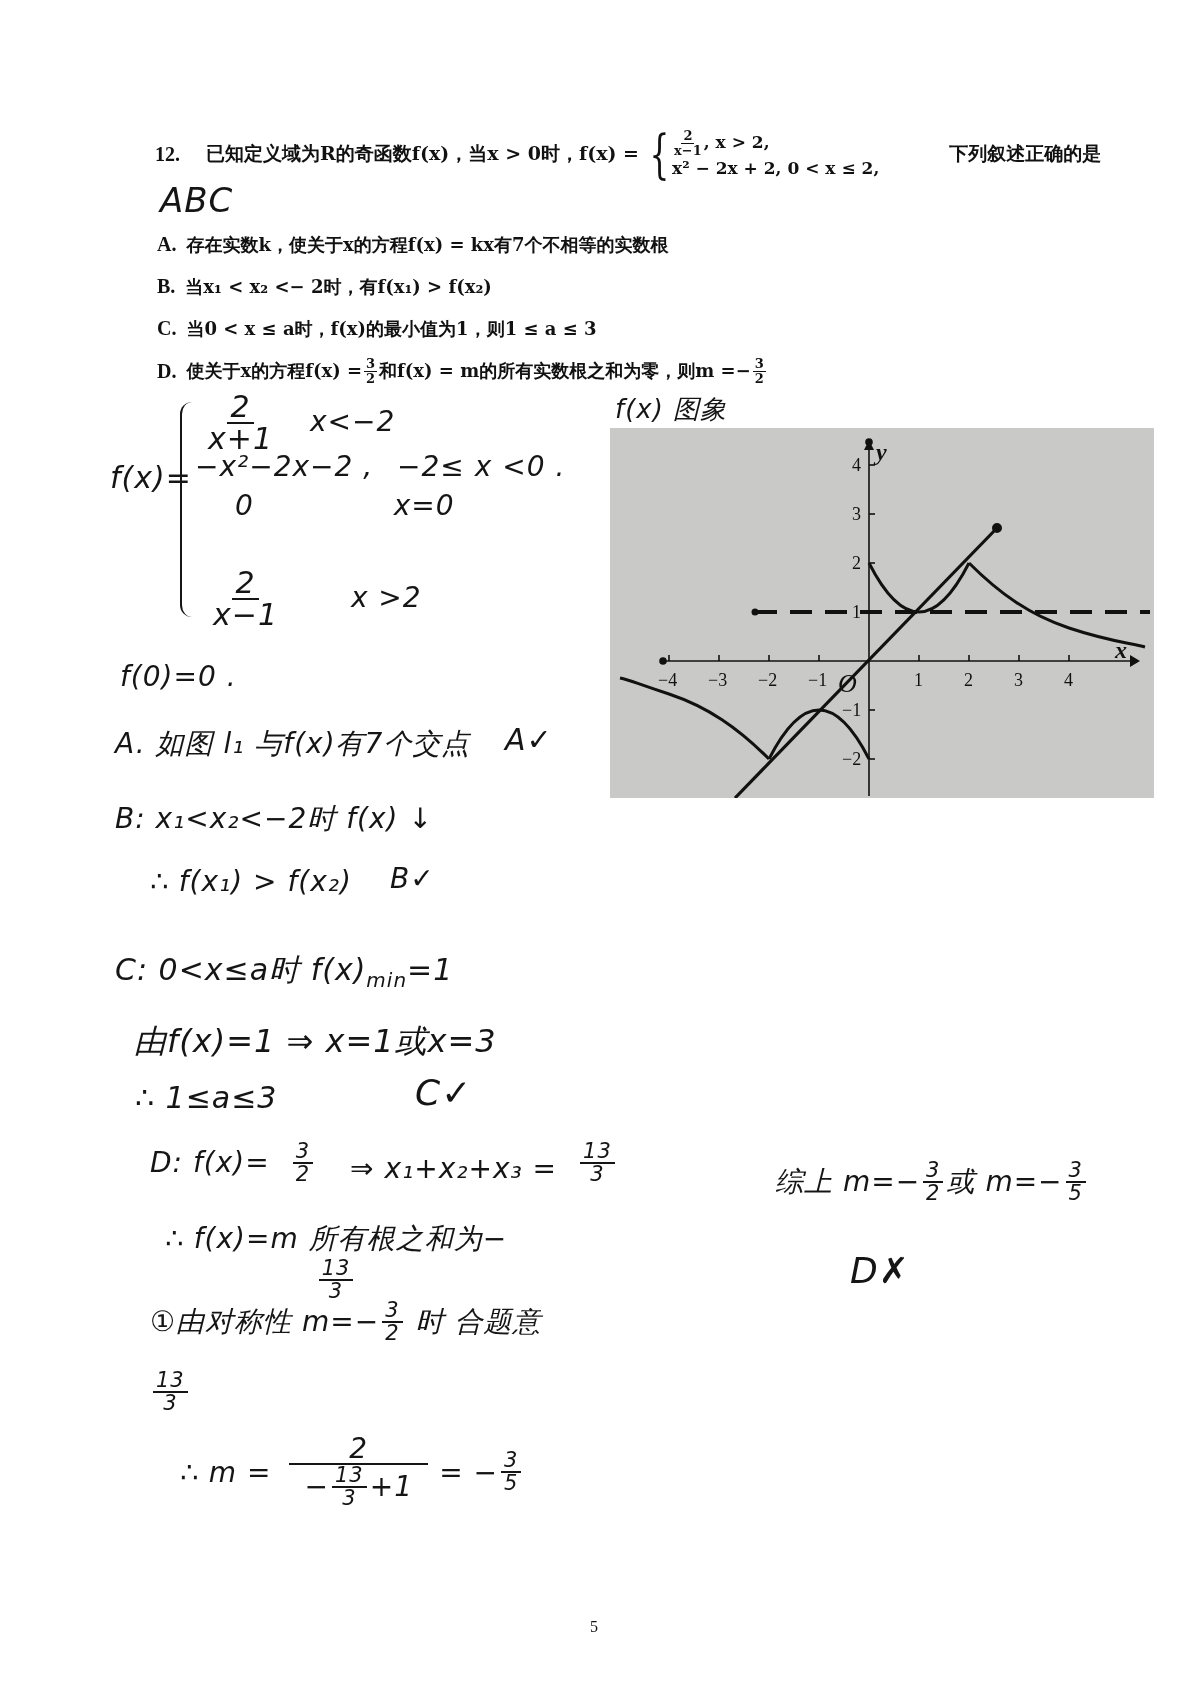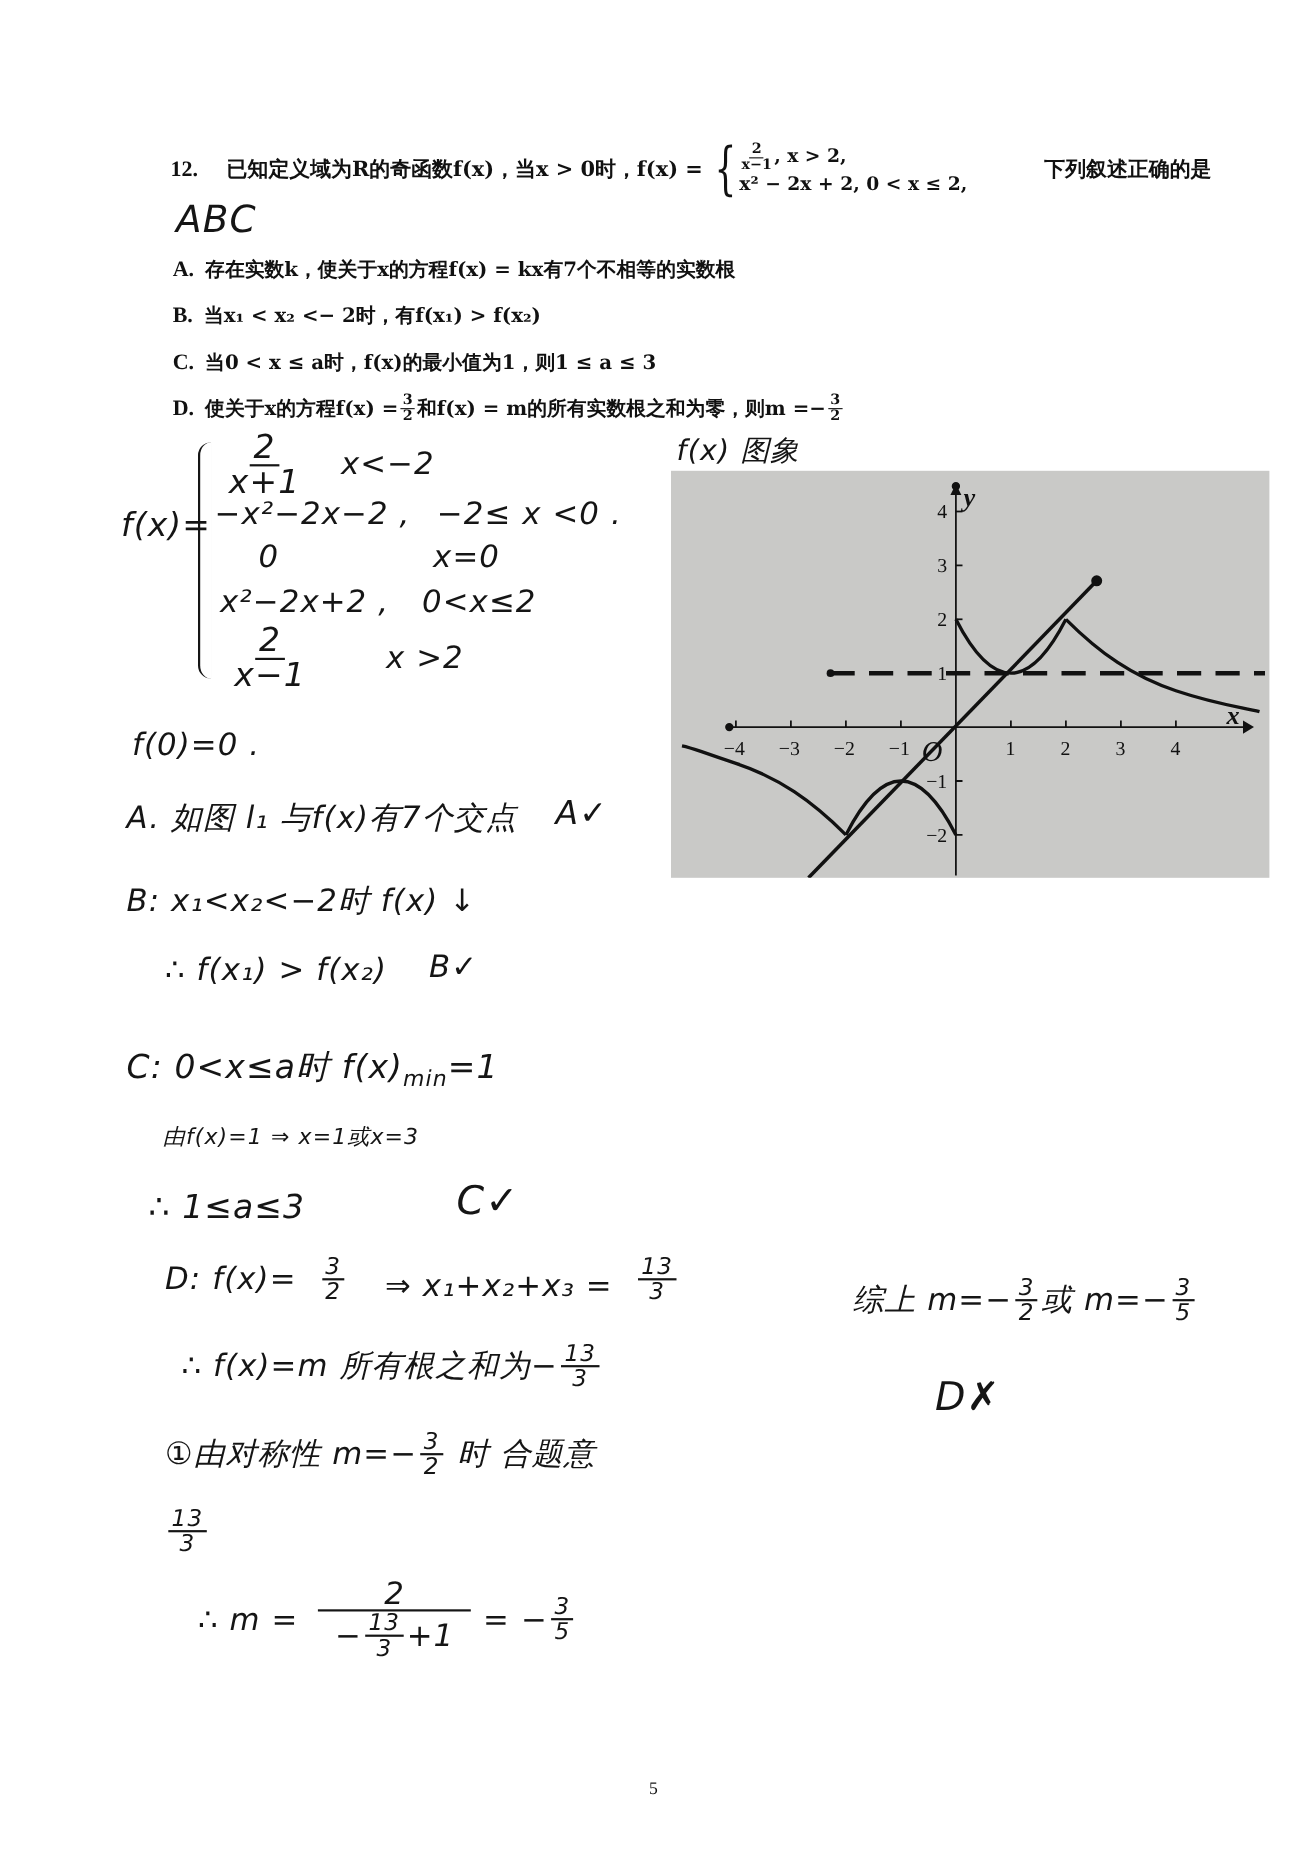--- a/index.html
+++ b/index.html
@@ -83,24 +83,20 @@
     <span style="margin-left:24px;">x&lt;−2</span>
   </div>
   <div class="hrow" style="left:85px;top:58px;">
     <span>−x²−2x−2 ,</span>
     <span style="margin-left:14px;font-style:italic;">−2≤ x &lt;0 .</span>
   </div>
   <div class="hrow" style="left:125px;top:97px;">
     <span>0</span>
     <span style="margin-left:130px;">x=0</span>
   </div>
-  <div class="hrow" style="left:90px;top:138px;">
-    <span>x²−2x+2 ,</span>
-    <span style="margin-left:20px;">0&lt;x≤2</span>
-  </div>
   <div class="hrow" style="left:100px;top:176px;">
     <span class="hfrac" style="font-size:30px;">
         <span class="num">2</span>
         <span>x−1</span>
       </span>
     <span style="margin-left:60px;">x &gt;2</span>
   </div>
 </div>
 
 <div class="abs hand" style="left:615px;top:392px;font-size:26px;">f(x) 图象</div>
@@ -172,38 +168,38 @@
 <div class="abs hand" style="left:115px;top:725px;font-size:28px;">A. 如图 l₁ 与f(x)有7个交点</div>
 <div class="abs hand" style="left:505px;top:722px;font-size:30px;">A✓</div>
 
 <div class="abs hand" style="left:115px;top:800px;font-size:28px;">B:  x₁&lt;x₂&lt;−2时 f(x) ↓</div>
 <div class="abs hand" style="left:150px;top:865px;font-size:28px;">∴ f(x₁) &gt; f(x₂)</div>
 <div class="abs hand" style="left:390px;top:862px;font-size:28px;">B✓</div>
 
 <div class="abs hand" style="left:115px;top:950px;font-size:30px;">
   <span>C: 0&lt;x≤a时 f(x)</span><sub style="font-size:20px;">min</sub><span>=1</span>
 </div>
-<div class="abs hand" style="left:148px;top:1020px;font-size:20px;">由f(x)=1 ⇒ x=1或x=3</div>
+<div class="abs hand" style="left:134px;top:1020px;font-size:32px;">由f(x)=1 ⇒ x=1或x=3</div>
 <div class="abs hand" style="left:135px;top:1080px;font-size:30px;">∴   1≤a≤3</div>
 <div class="abs hand" style="left:415px;top:1072px;font-size:36px;">C✓</div>
 
 <div class="abs hand" style="left:150px;top:1140px;font-size:28px;display:flex;align-items:center;gap:20px;">
   <span>D: f(x)=</span>
   <span class="hfrac">
       <span class="num">3</span>
       <span>2</span>
     </span>
   <span style="margin-left:14px;margin-top:12px;">⇒  x₁+x₂+x₃ =</span>
   <span class="hfrac">
       <span class="num">13</span>
       <span>3</span>
     </span>
 </div>
 
-<div class="abs hand" style="left:165px;top:1220px;font-size:28px;display:flex;align-items:center;">
+<div class="abs hand" style="left:165px;top:1220px;font-size:28px;display:flex;align-items:center;flex-direction:column;">
   <span>∴ f(x)=m 所有根之和为−</span>
   <span class="hfrac">
       <span class="num">13</span>
       <span>3</span>
     </span>
 </div>
 
 <div class="abs hand" style="left:150px;top:1300px;font-size:28px;display:flex;align-items:center;">
   <span>①由对称性  m=−</span>
   <span class="hfrac">

